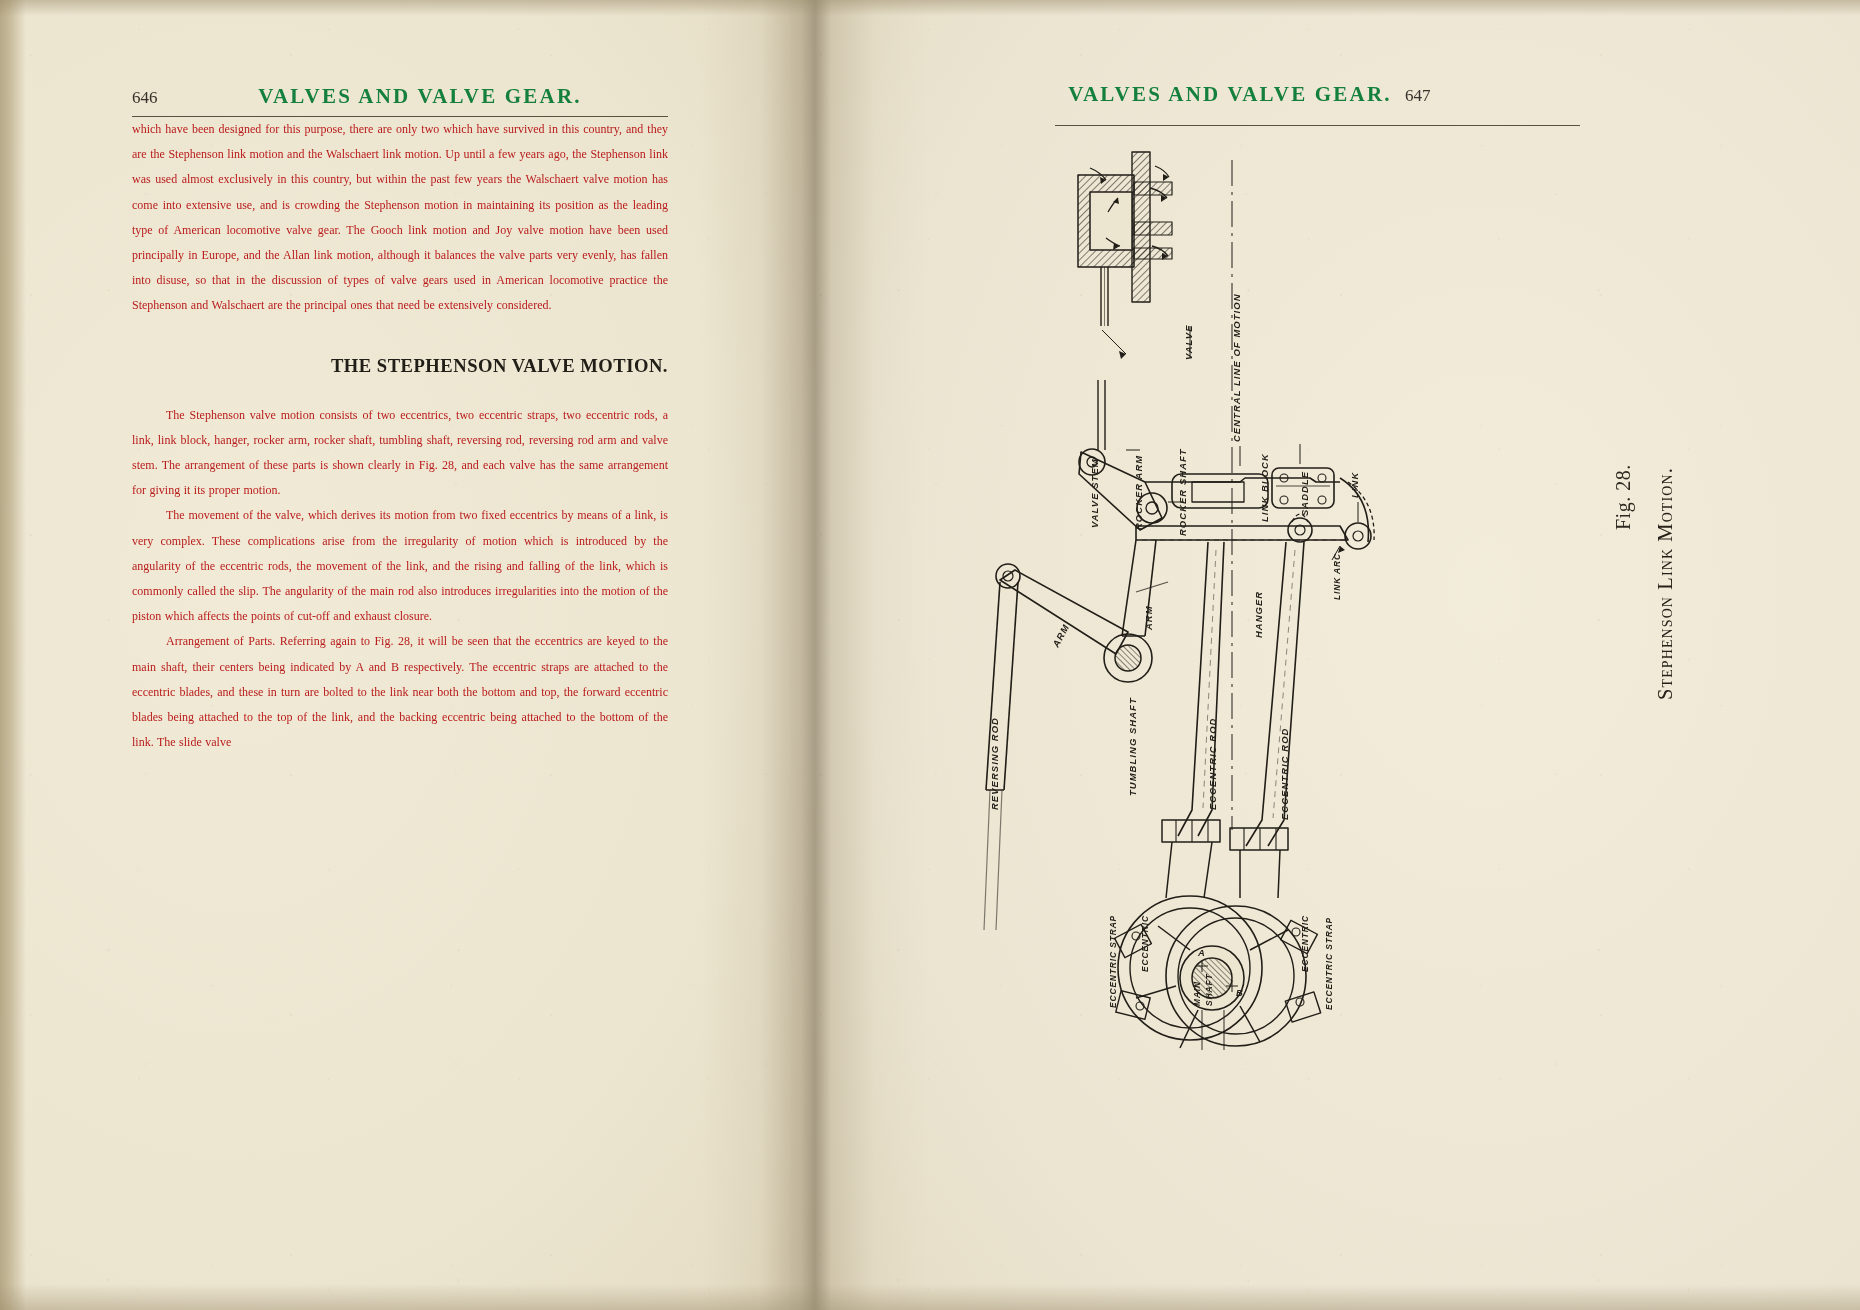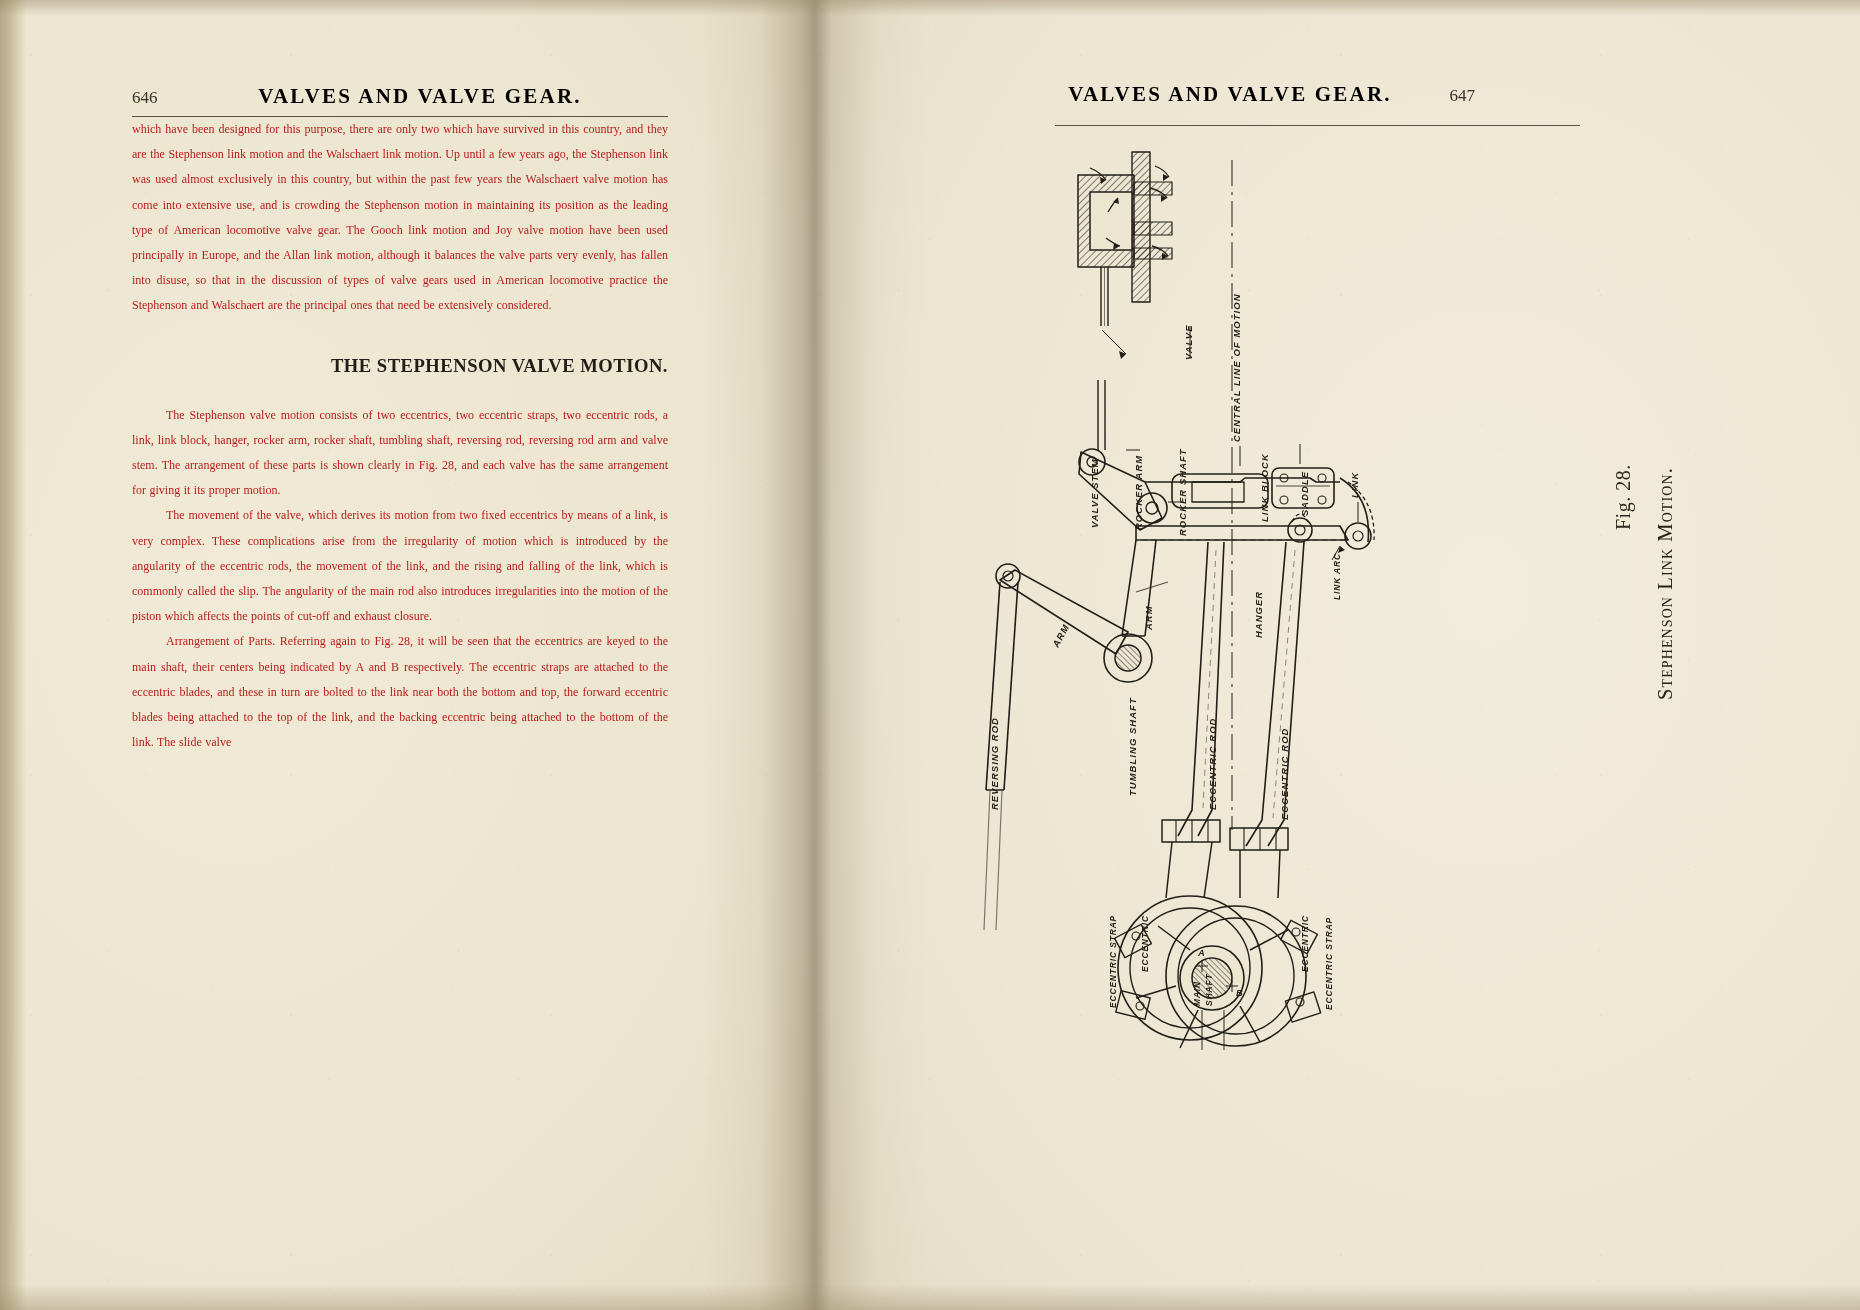--- a/index.html
+++ b/index.html
@@ -73,21 +73,21 @@
   .lp-inner { position:absolute; left:118px; top:84px; width:536px;margin-left:14px; }
   .running-head {
     display:flex; align-items:baseline;
     color:#2e2a22;
     font-size:21px; letter-spacing:.06em;
   }
   .folio { font-size:17px; letter-spacing:0; width:74px; color:#36312a;}
   .rh-title {
     flex:1; text-align:center;
     font-size:21px; font-weight:600; letter-spacing:2.2px;
-    text-transform:uppercase; padding-right:34px; color:#000000;
+    text-transform:uppercase; padding-right:34px; color:#15803d;
   }
   .rule {
     height:0; border-top:1.6px solid #4c4434;
     margin-top:7px; opacity:.92;
   }
   .rule.left-rule { width:536px; }
   p.body {
     font-size:12px; line-height:25.2px;
     color:#b91c1c; text-align:justify;
     text-justify:inter-word;
@@ -104,21 +104,21 @@
     color:#211e18;
     margin:36px 0 26px 0;
     font-family:"Liberation Serif", serif;
   }
   .runin { font-weight:normal; }
 
   
   .rp-inner { position:absolute; left:1055px; top:82px; width:420px; }
   .rh-right { display:flex; align-items:baseline; }
   .rh-right .rh-title { text-align:center; padding-right:0; padding-left:0; flex:1;}
-  .rh-right .folio { width:70px; text-align:right; order:2; }
+  .rh-right .folio { width:70px; order:2; }
   .rule.right-rule { width:525px; position:absolute; left:1055px; top:118px;
     border-top:1.5px solid #4c4434; }
   .fig-num {
     position:absolute; left:1612px; top:530px;
     transform:rotate(-90deg); transform-origin:left top;
     font-size:20px; color:#2e2a22; letter-spacing:.5px;
     white-space:nowrap;
   }
   .fig-title {
     position:absolute; left:1654px; top:700px;

